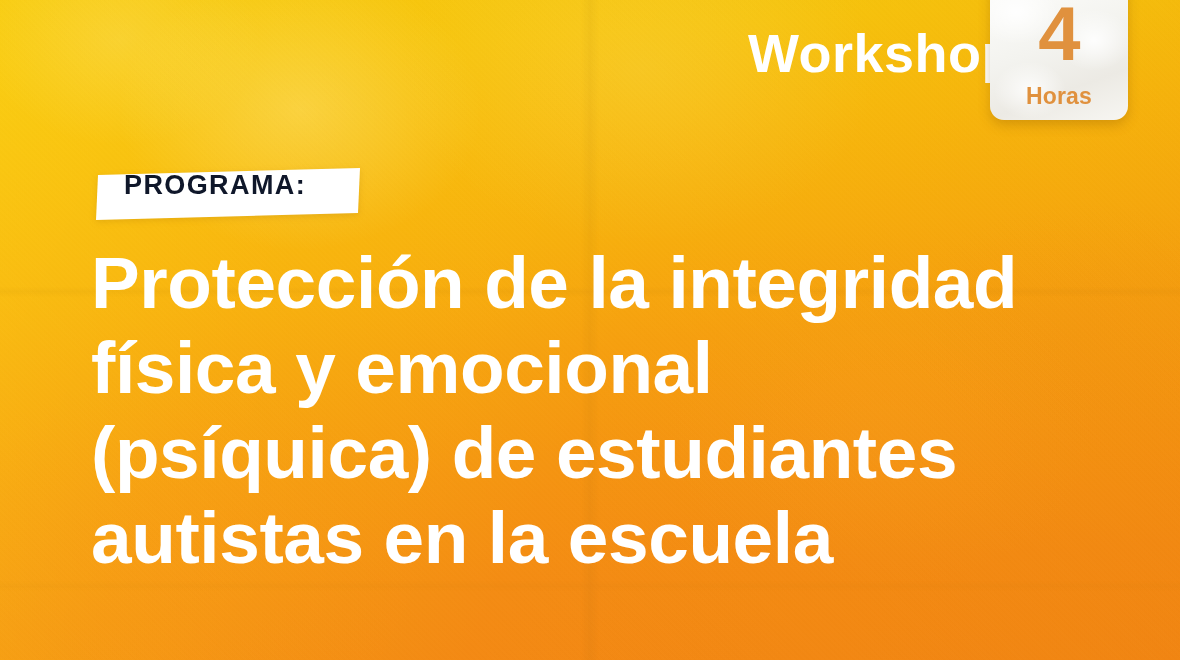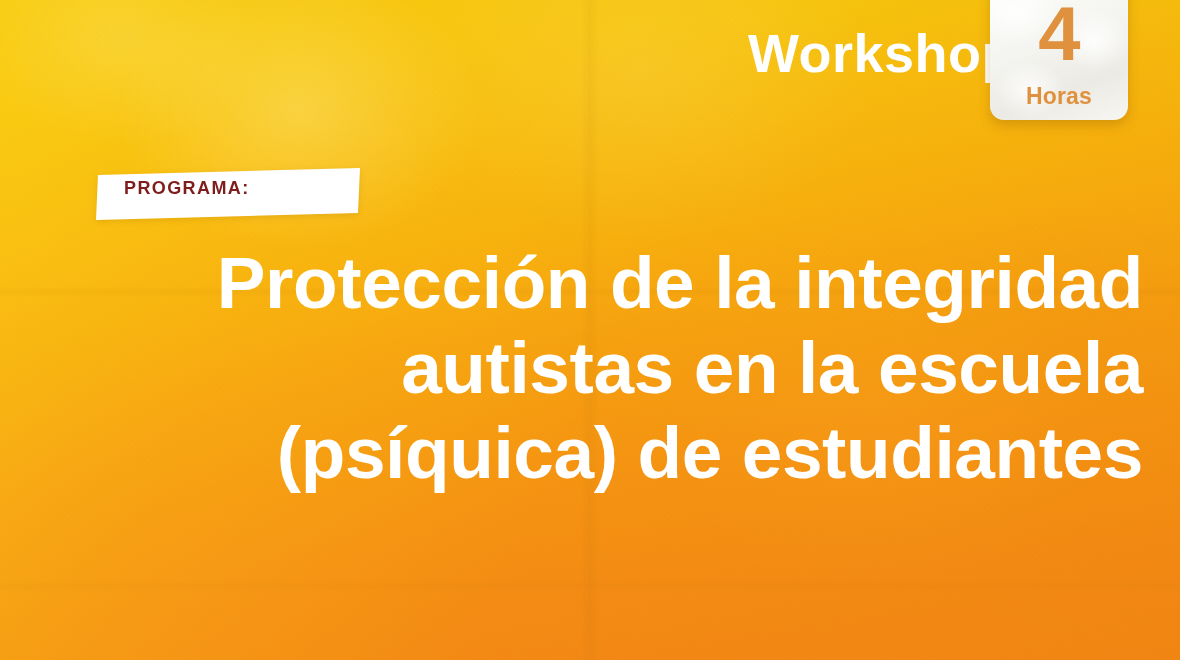--- a/index.html
+++ b/index.html
@@ -146,37 +146,36 @@
     position: absolute;
     inset: 0;
     width: 100%;
     height: 100%;
     display: block;
     filter: drop-shadow(0 2px 3px rgba(150,95,5,0.18));
   }
   .programa-text {
     position: absolute;
     left: 28px;
-    top: 11px;
-    font-size: 18px;
+    top: 4px;
+    font-size: 27px;
     font-weight: 700;
     letter-spacing: 1.4px;
-    color: #7f1d1d;
+    color: #0f172a;
     line-height: 1;
     white-space: nowrap;
   }
 
   
   .headline {
     position: absolute;
-    left: 103px;
+    left: 91px;
     top: 240px;
     width: 1040px;
     z-index: 6;
-    text-align: right;
   }
   .headline-line {
     font-size: 73px;
     font-weight: 700;
     color: #ffffff;
     line-height: 85px;
     letter-spacing: -0.4px;
     white-space: nowrap;
   }
 </style>
@@ -200,17 +199,18 @@
 
   <div class="programa-ribbon">
     <svg viewBox="0 0 266 52" preserveAspectRatio="none">
       <polygon points="2,7 264,0 262,45 0,52" fill="#ffffff"></polygon>
     </svg>
     <div class="programa-text">PROGRAMA:</div>
   </div>
 
   <div class="headline">
     <div class="headline-line">Protección de la integridad</div>
+    <div class="headline-line">física y emocional</div>
+    <div class="headline-line">(psíquica) de estudiantes</div>
     <div class="headline-line">autistas en la escuela</div>
-    <div class="headline-line">(psíquica) de estudiantes</div>
   </div>
 
 </div>
 
 </body></html>

